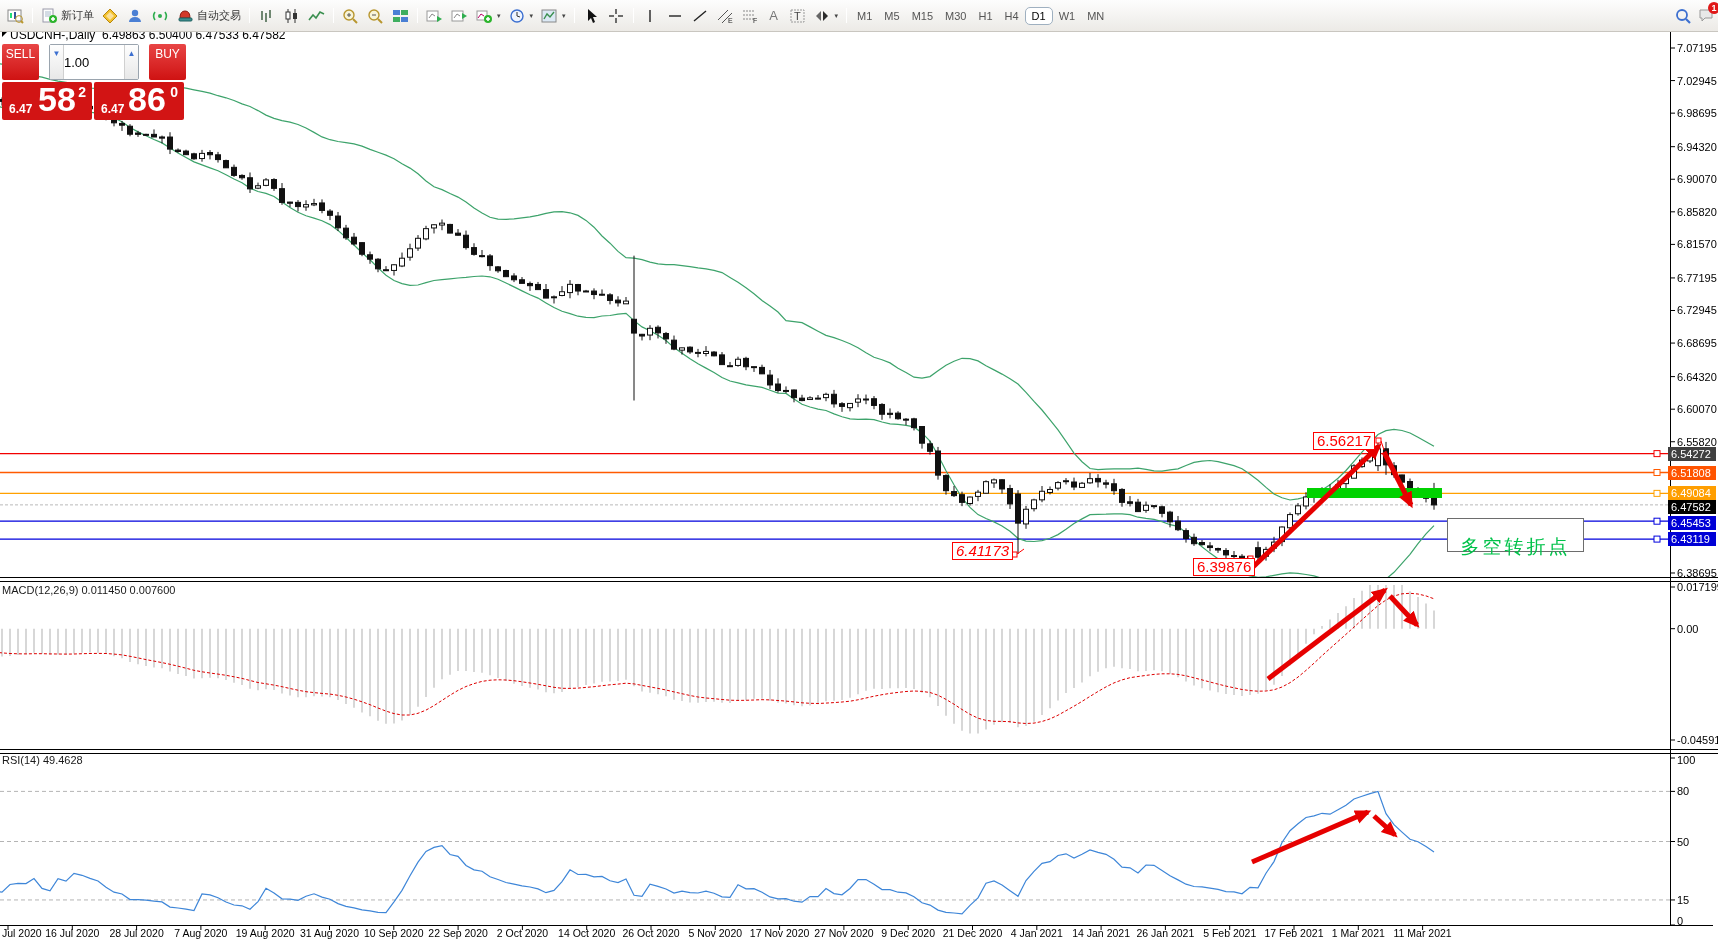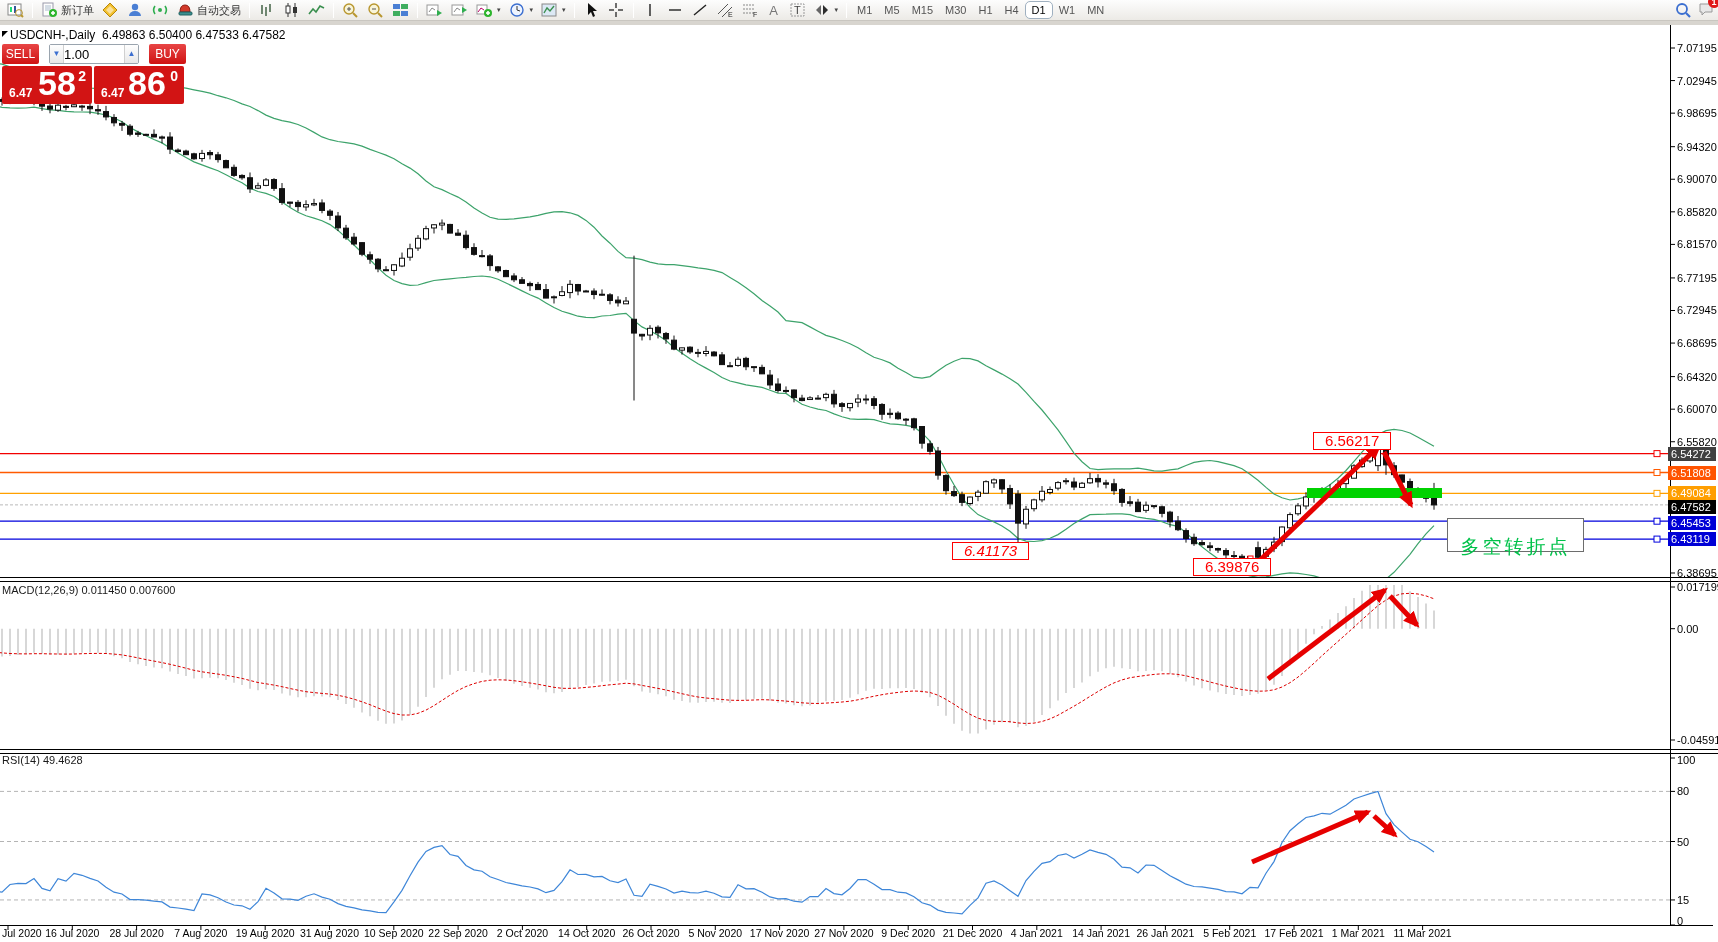--- a/index.html
+++ b/index.html
@@ -1,21 +1,21 @@
 <!DOCTYPE html>
 <html><head>
 <meta charset="utf-8">
 <style>
   * { box-sizing: border-box; margin: 0; padding: 0; }
   html,body { width:1718px; height:942px; overflow:hidden; background:#fff;
     font-family:"Liberation Sans", sans-serif; position:relative; }
   #stage { position:relative; width:1718px; height:942px; }
 
   
-  .toolbar { position:absolute; left:0; top:0; width:1718px; height:21px;
+  .toolbar { position:absolute; left:0; top:0; width:1718px; height:32px;
     background:linear-gradient(#fdfdfd,#eceae6); border-bottom:1px solid #c9c6c0;
     display:flex; align-items:center; padding:4px 3px; z-index:10; font-size:11px; color:#333; }
   .tb-gap { position:absolute; left:0; top:21px; width:1718px; height:4px; background:#d8d5cf; z-index:9; }
   .tbtn { display:flex; align-items:center; gap:3px; padding:1px 4px; border-radius:2px; height:18px; cursor:default; }
   .tsep { width:1px; height:15px; background:#c2bfb9; margin:0 4px; border-right:1px solid #fff; }
   .caret { font-size:7px; color:#444; margin-left:1px; }
   .tflabel { padding:2px 6px; color:#555; font-size:11px; }
   .tflabel.active { background:#fff; border:1px solid #9fb0c0; border-radius:5px; color:#000; }
   .tb-right { margin-left:auto; display:flex; align-items:center; gap:6px; }
   .badge { position:absolute; right:-5px; top:-5px; background:#e01818; color:#fff;
@@ -25,31 +25,31 @@
   
   svg#chartsvg { position:absolute; left:0; top:0; z-index:1; }
   .overlay { position:absolute; z-index:3; }
   .sym-title { left:10px; top:28px; font-size:12px; color:#000; }
   .sym-title b { font-weight:normal;margin-top:11px; }
   .corner-mark { position:absolute; left:2px; top:31px; width:0; height:0; z-index:3;
     border-left:6px solid #000; border-bottom:6px solid transparent; }
   .pane-label { font-size:11px; color:#1a1a1a; z-index:3; }
 
   .callout { position:absolute; z-index:5; color:#ff0000; border:1px solid #ff0000;
-    background:#fff; font-size:15px; line-height:16px; padding:0 11px; white-space:nowrap; }
+    background:#fff; font-size:15px; line-height:16px; padding:0 3px; white-space:nowrap; }
   .tpbox { position:absolute; z-index:5; border:1px solid #6d6d6d; background:#fff;
     color:#00c24a; font-size:19px; letter-spacing:3px; text-align:center;
     line-height:23px; white-space:nowrap; padding:16px 2px; }
 
   .axis-label { position:absolute; left:1668px; width:48px; height:14px; z-index:4;
     color:#fff; font-size:11px; line-height:14px; padding-left:3px; }
 
   
   .trade { position:absolute; left:2px; top:44px; width:184px; z-index:6; font-weight:bold; }
-  .trow1 { display:flex; height:20px; gap:10px; }
+  .trow1 { display:flex; height:36px; gap:10px; }
   .btn-sell,.btn-buy { background:linear-gradient(#e84545,#cf1212); color:#fff; font-size:12px;
     font-weight:normal; width:40px; text-align:center; line-height:20px; border-radius:2px; }
   .volbox { flex:1; display:flex; border:1px solid #9aa4ae; background:#fff; border-radius:2px; }
   .spin { width:14px; text-align:center; color:#3c6fd0; font-size:8px; line-height:18px;
     background:linear-gradient(#fefefe,#e8e8e8); }
   .spin.dn { border-right:1px solid #d0d0d0; }
   .spin.up { border-left:1px solid #d0d0d0; }
   .volinput { flex:1; border:0; text-align:left; font-size:13px; width:60px;
     font-family:"Liberation Sans",sans-serif; color:#000; outline:none; }
   .trow2 { display:flex; margin-top:2px; gap:2px; }

